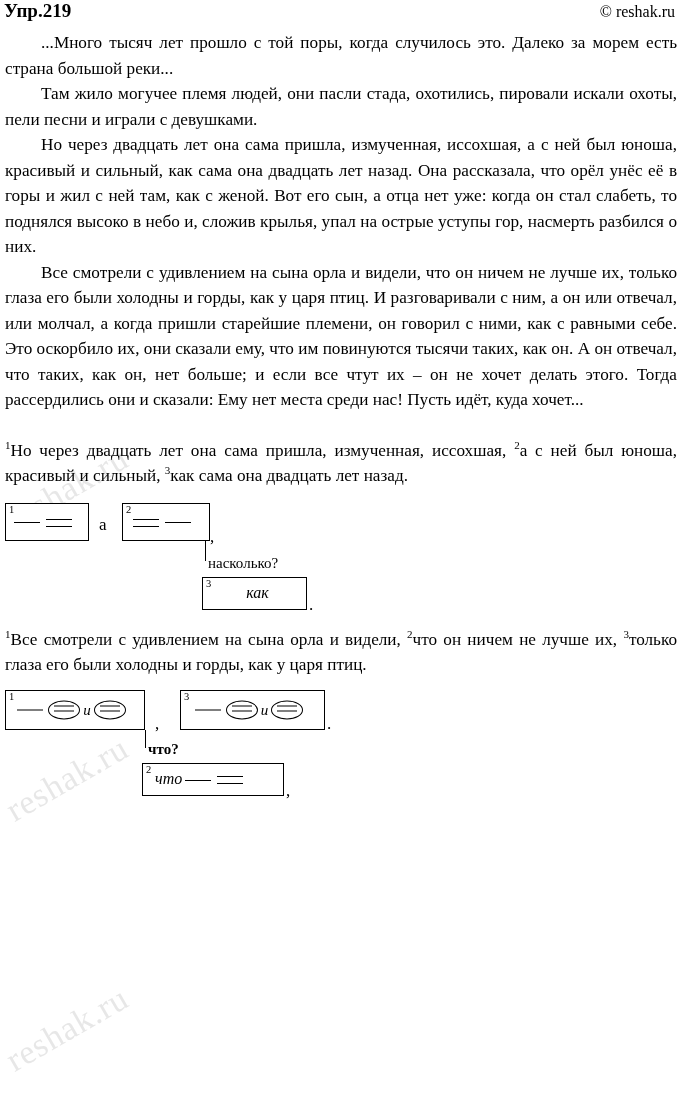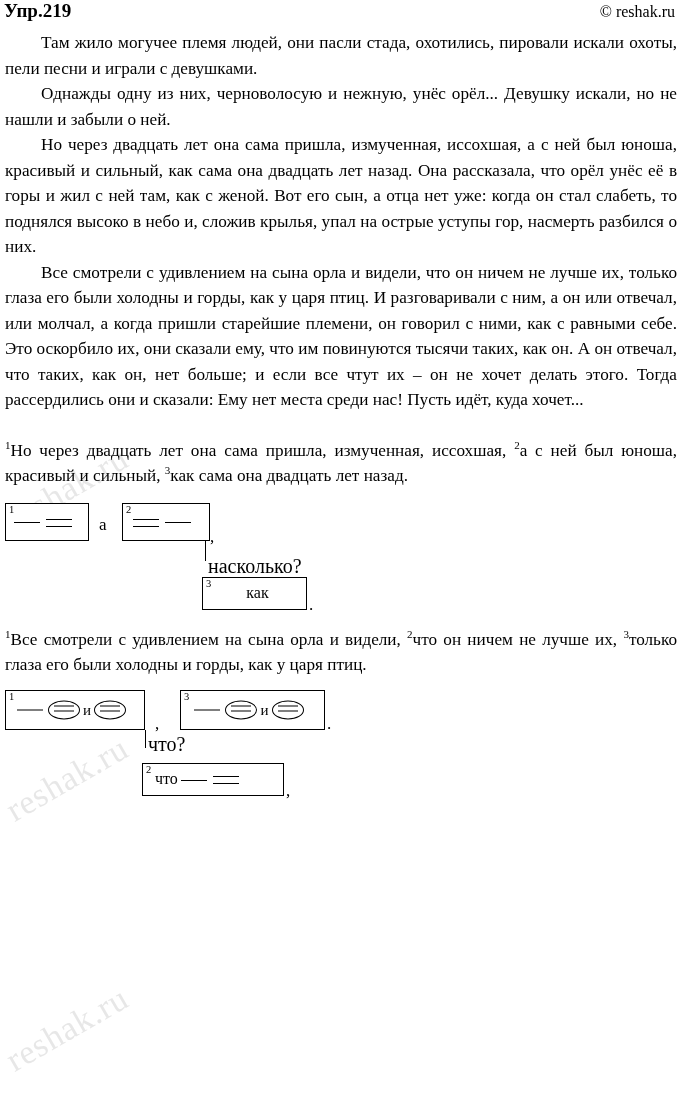--- a/index.html
+++ b/index.html
@@ -109,24 +109,25 @@
   }
   .dbox .inner {
     position: absolute;
     left: 0;
     right: 8px;
     top: 50%;
     transform: translateY(-50%);
     text-align: center;
     white-space: nowrap;
     font-size: 16px;
+    font-style: italic;
   }
   .dlabel {
     position: absolute;
-    font-size: 20px;
+    font-size: 15px;
     white-space: nowrap;
   }
   .dcomma {
     position: absolute;
     font-size: 17px;
   }
   .dconj {
     position: absolute;
     font-size: 17px;
   }
@@ -188,22 +189,22 @@
   <div class="wm wm2">reshak.ru</div>
   <div class="wm wm3">reshak.ru</div>
 
   <div class="header">
     <div class="ex-title">Упр.219</div>
     <div class="site">© reshak.ru</div>
   </div>
 
   <div class="body-text">
 
+    <p class="par">...Много тысяч лет прошло с той поры, когда случилось это. Далеко за морем есть страна большой реки...</p>
     <p class="par">Там жило могучее племя людей, они пасли стада, охотились, пировали искали охоты, пели песни и играли с девушками.</p>
-    <p class="par">Однажды одну из них, черноволосую и нежную, унёс орёл... Девушку искали, но не нашли и забыли о ней.</p>
     <p class="par">Но через двадцать лет она сама пришла, измученная, иссохшая, а с ней был юноша, красивый и сильный, как сама она двадцать лет назад. Она рассказала, что орёл унёс её в горы и жил с ней там, как с женой. Вот его сын, а отца нет уже: когда он стал слабеть, то поднялся высоко в небо и, сложив крылья, упал на острые уступы гор, насмерть разбился о них.</p>
     <p class="par">Все смотрели с удивлением на сына орла и видели, что он ничем не лучше их, только глаза его были холодны и горды, как у царя птиц. И разговаривали с ним, а он или отвечал, или молчал, а когда пришли старейшие племени, он говорил с ними, как с равными себе. Это оскорбило их, они сказали ему, что им повинуются тысячи таких, как он. А он отвечал, что таких, как он, нет больше; и если все чтут их – он не хочет делать этого. Тогда рассердились они и сказали: Ему нет места среди нас! Пусть идёт, куда хочет...</p>
 
     <div class="gap"></div>
 
     <p class="par noind" id="an1"><sup class="num">1</sup><span>Но через двадцать лет </span><span class="u">она</span><span> сама </span><span class="u">пришла</span><span>, измученная, иссохшая, </span><sup class="num">2</sup><span>а с ней </span><span class="u">был</span><span> </span><span class="u">юноша</span><span>, красивый и сильный, </span><sup class="num">3</sup><span>как сама </span><span class="u">она</span><span> двадцать лет назад.</span></p>
 
     <div class="diagram" style="height:122px;">
 
       <div class="dbox" style="left:0px; top:8px; width:84px; height:38px;">
@@ -249,21 +250,21 @@
 
       <div class="dbox" style="left:175px; top:6px; width:145px; height:40px;">
         <span class="idx">3</span>
         <span class="inner">
           <span class="sym-dash"></span><span class="sym-circ-eq"></span><span class="dand">и</span><span class="sym-circ-eq"></span>
         </span>
       </div>
       <div class="dcomma" style="left:322px; top:30px;">.</div>
 
       <div class="vline" style="left:140px; top:46px; height:18px;"></div>
-      <div class="dlabel" style="left:143px; top:49px;">что?</div>
+      <div class="dlabel" style="left:143px; top:57px;font-weight:bold;">что?</div>
 
       <div class="dbox" style="left:137px; top:79px; width:142px; height:33px;">
         <span class="idx">2</span>
         <span class="inner" style="left:12px; text-align:left;">
           <span>что</span><span class="sym-dash"></span><span class="sym-eq"></span>
         </span>
       </div>
       <div class="dcomma" style="left:281px; top:97px;">,</div>
     </div>
 

